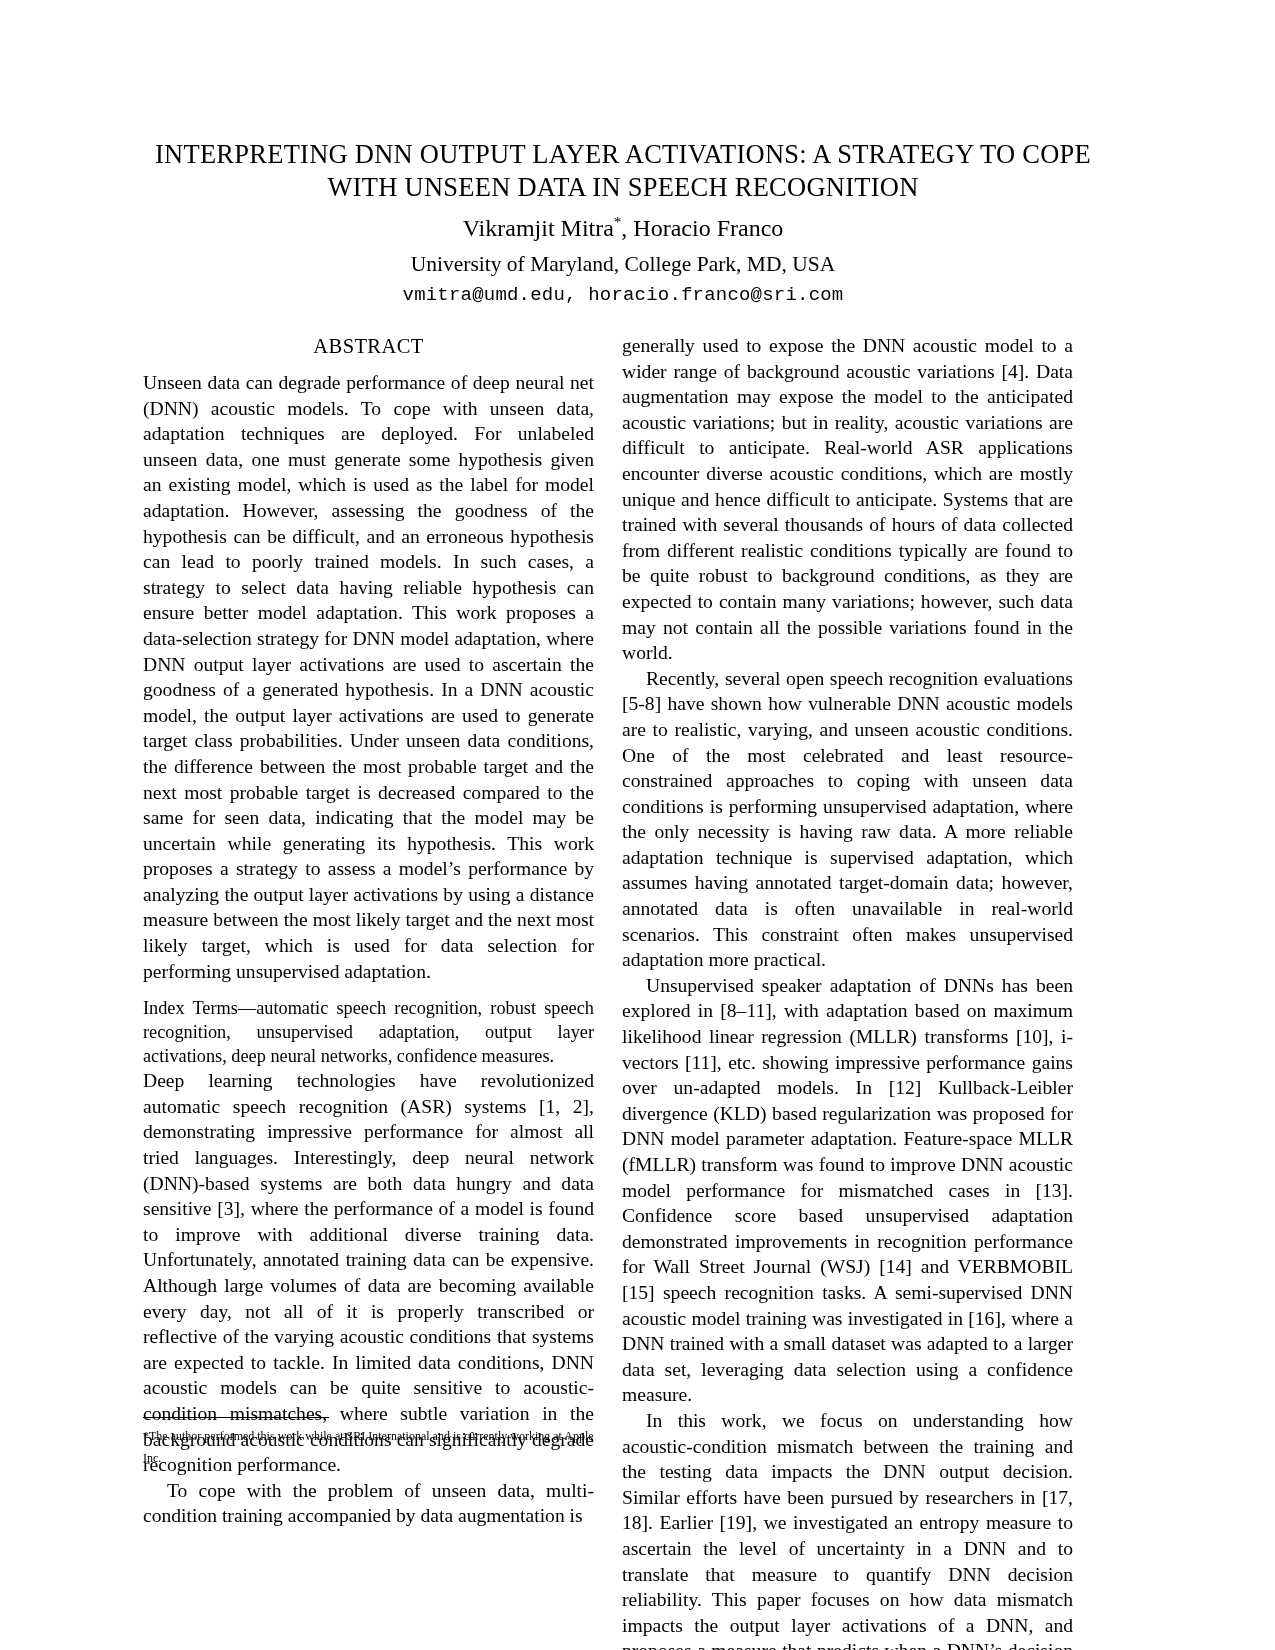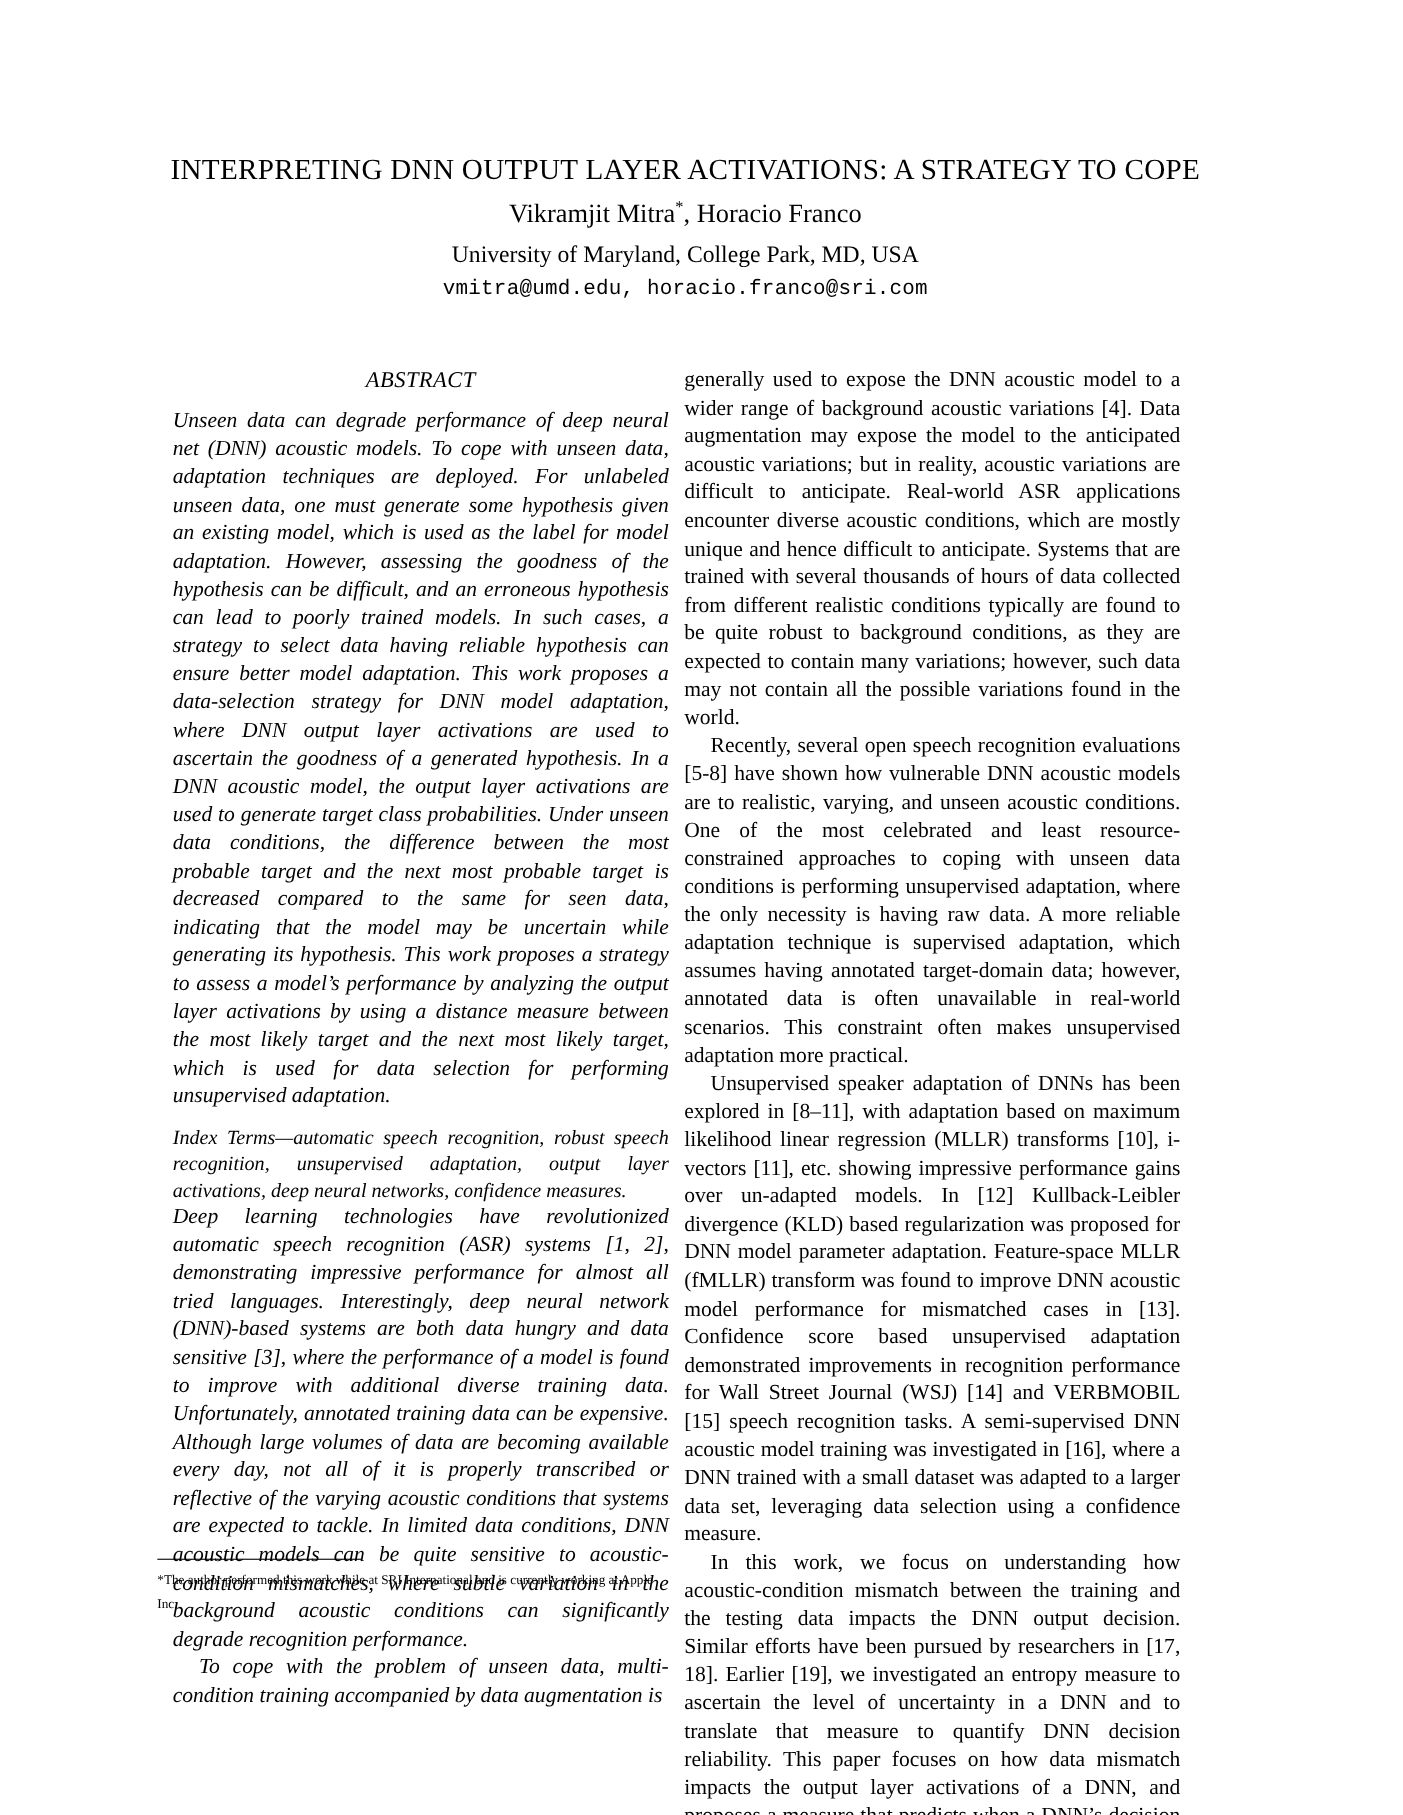--- a/index.html
+++ b/index.html
@@ -65,21 +65,21 @@
   
   .col {
     position: absolute;
     top: 333px;
     width: 451px;
     font-size: 19.6px;
     line-height: 25.6px;
     text-align: justify;
     text-justify: inter-word;
   }
-  .col-left  { left: 157px; height: 1090px; font-style: italic; }
+  .col-left  { left: 143px; height: 1090px; }
   .col-right { left: 622px; height: 1160px; }
 
   .sec-head {
     text-align: center;
     font-size: 20.5px;
     line-height: 26px;
     margin: 0 0 11px 0;
     letter-spacing: 0.4px;
     font-weight: normal;
   }
@@ -118,20 +118,21 @@
   }
 </style>
 </head>
 <body>
 
 <div class="page">
 
   <div class="header">
     <h1 class="title">
       <span>INTERPRETING DNN OUTPUT LAYER ACTIVATIONS: A STRATEGY TO COPE</span><br>
+      <span>WITH UNSEEN DATA IN SPEECH RECOGNITION</span>
     </h1>
     <div class="authors"><span>Vikramjit Mitra</span><sup>*</sup><span>, Horacio Franco</span></div>
     <div class="affil">
       <div>University of Maryland, College Park, MD, USA</div>
     </div>
     <div class="emails">vmitra@umd.edu, horacio.franco@sri.com</div>
   </div>
 
   <div class="col col-left">
     <h2 class="sec-head">ABSTRACT</h2>

